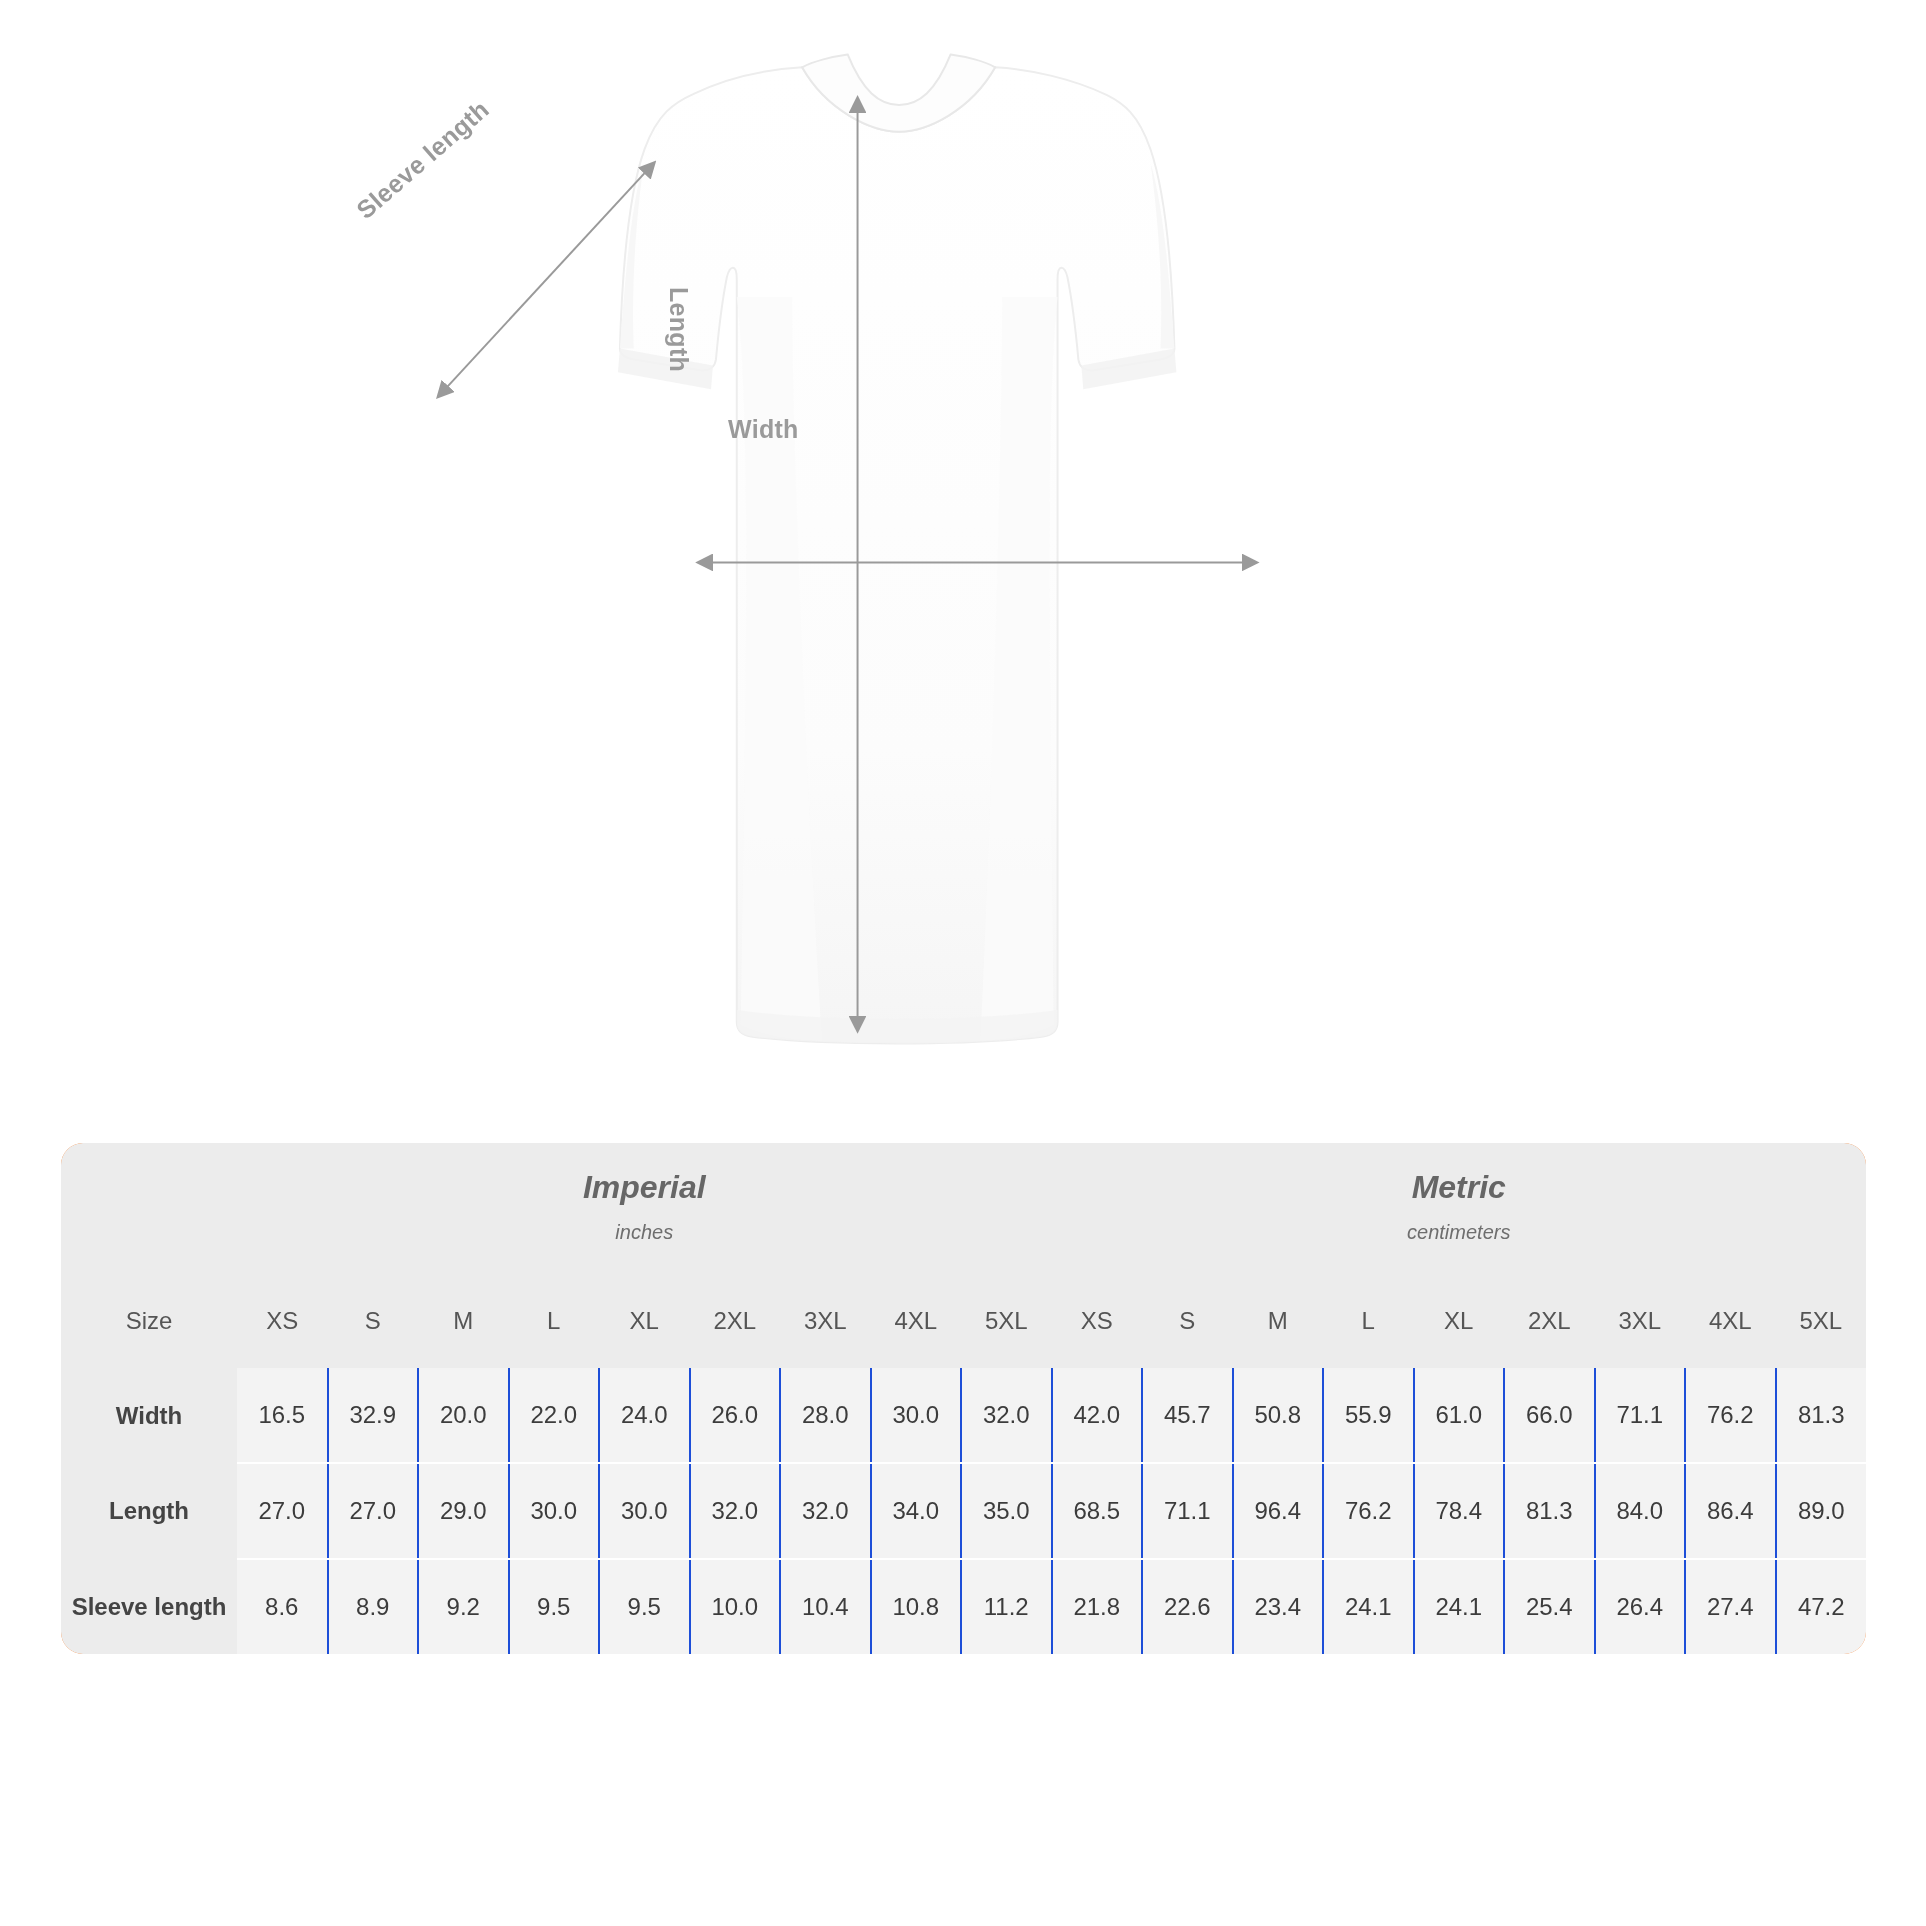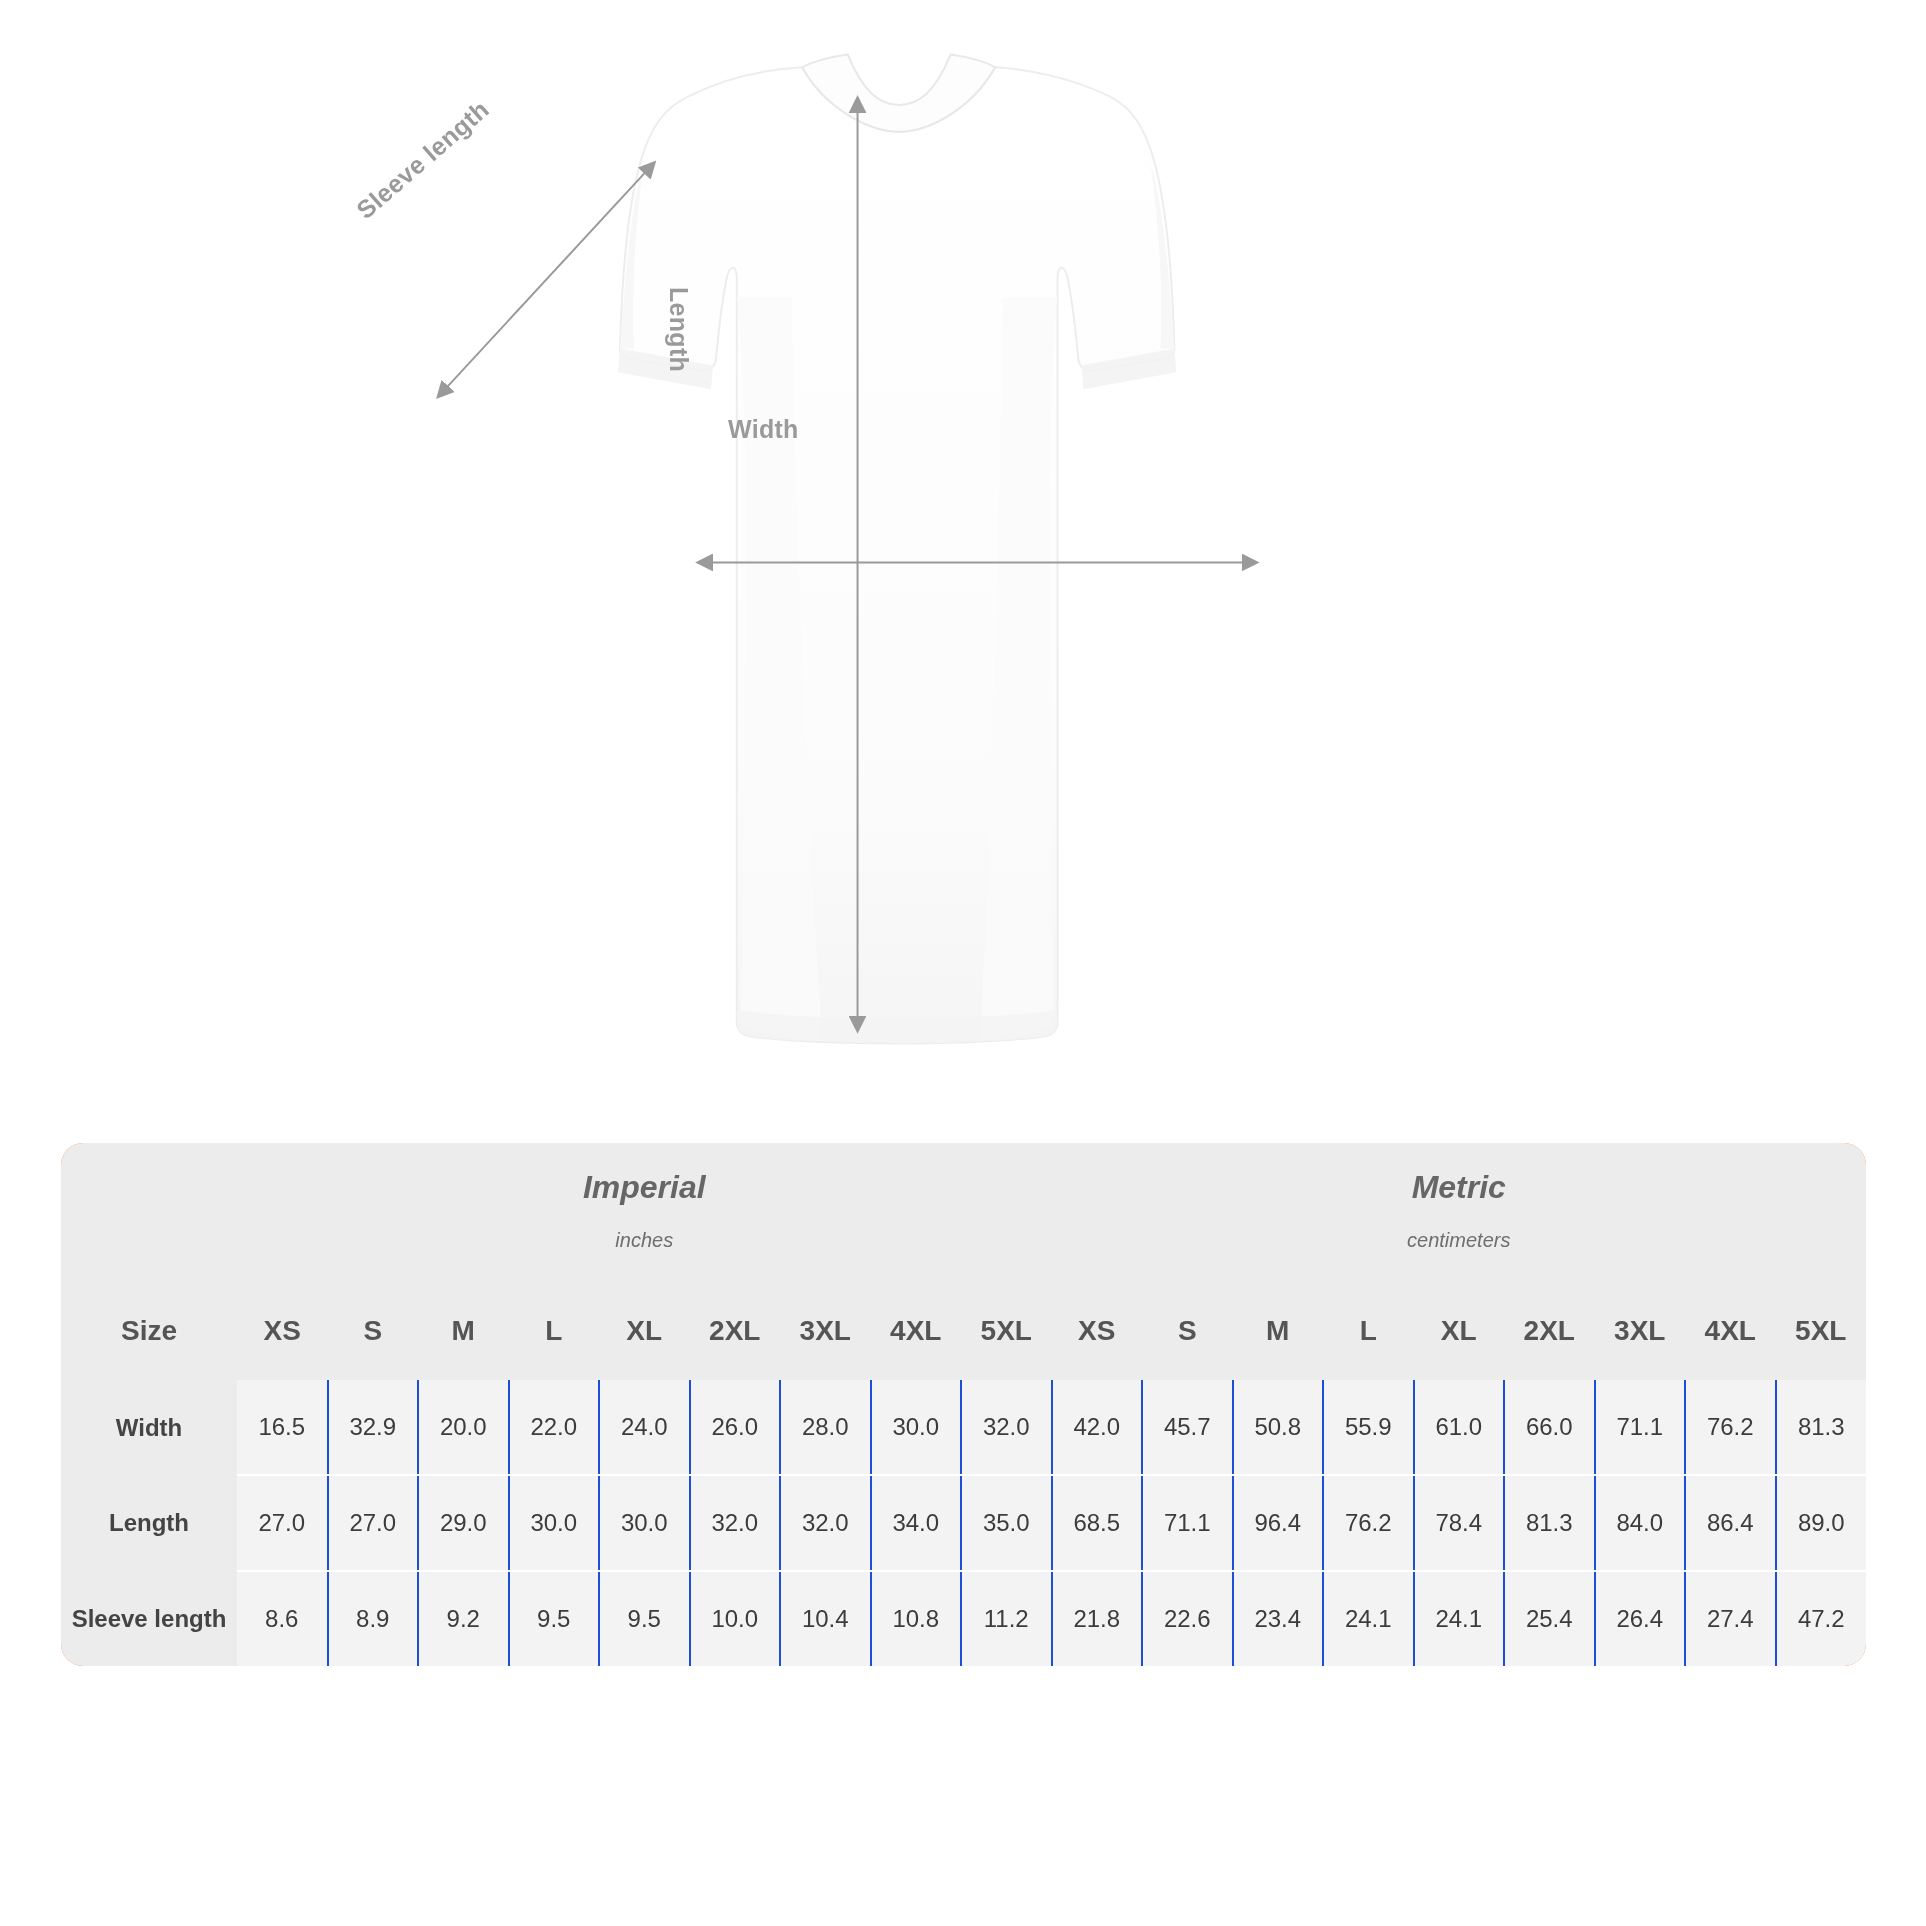--- a/index.html
+++ b/index.html
@@ -107,26 +107,26 @@
   .unit-name {
     font-size: 32px;
     font-weight: bold;
     font-style: italic;
     color: #666666;
   }
   .unit-sub {
     font-size: 20px;
     font-style: italic;
     color: #6e6e6e;
-    margin-top: 23px;
+    margin-top: 15px;
   }
   .head-row td {
     background: #ececec;
-    font-size: 28px;
-    font-weight: bold;
+    font-size: 24px;
+    font-weight: normal;
     color: #555555;
     padding: 33px 0 33px 0;
     border-right: 2px solid #ffffff;
     border-bottom: 2px solid #ffffff;
   }
   .head-row td:last-child { border-right: 0; }
   .row-label {
     background: #ececec;
     font-size: 24px;
     font-weight: bold;

